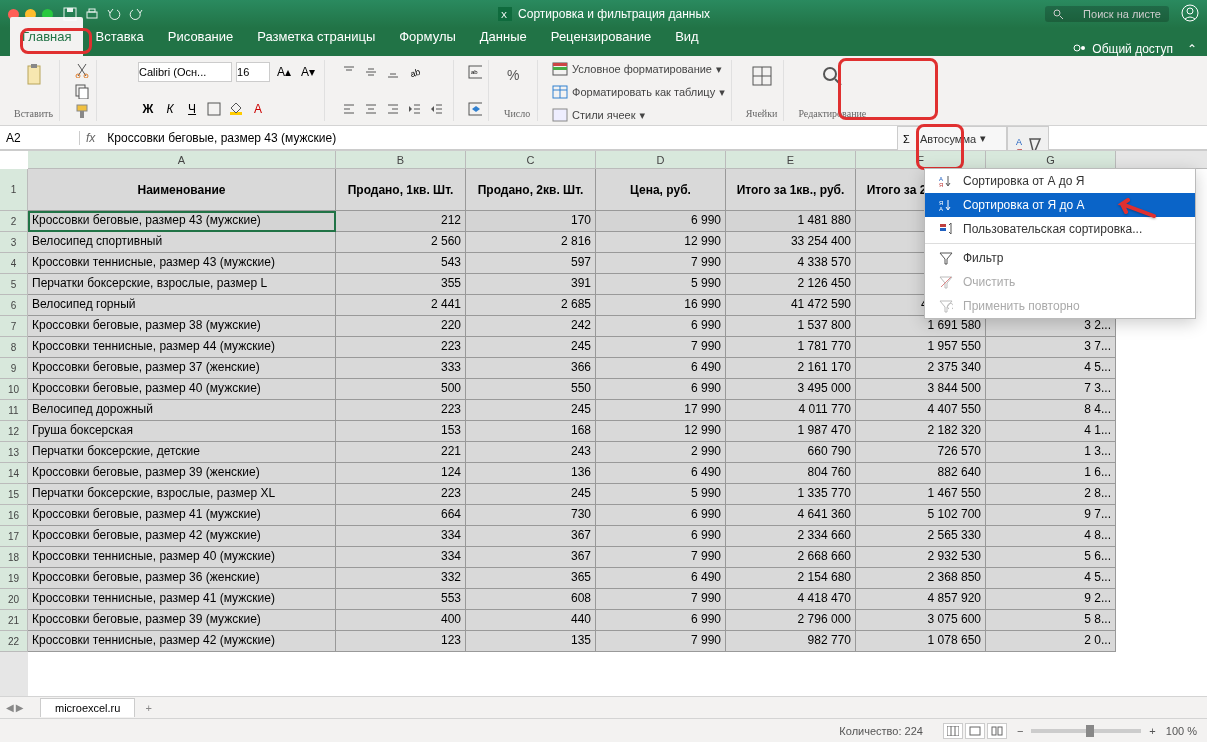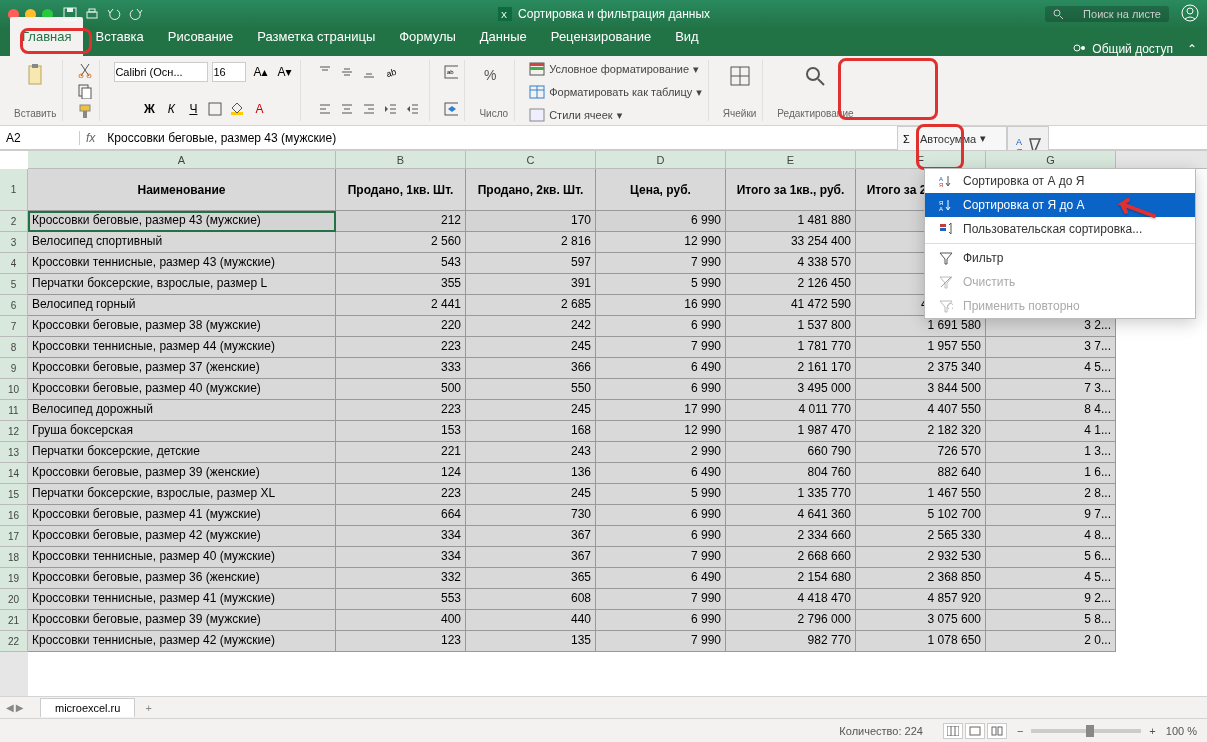--- a/index.html
+++ b/index.html
@@ -21,21 +21,21 @@
 
 .ribbon-tabs{height:28px;background:#217346;display:flex;align-items:flex-end;padding:0 10px;color:#fff;font-size:13px;}
 .ribbon-tab{padding:12px 12px;cursor:pointer;}
 .ribbon-tab.active{background:#f3f2f1;color:#217346;border-radius:2px 2px 0 0;}
 .ribbon-right{margin-left:auto;display:flex;align-items:center;gap:6px;font-size:12px;}
 
 
 .ribbon-body{height:70px;background:#f3f2f1;border-bottom:1px solid #d4d4d4;display:flex;padding:4px 8px;gap:8px;font-size:11px;color:#444;}
 .ribbon-group{display:flex;flex-direction:column;align-items:center;justify-content:space-between;padding:2px 6px;border-right:1px solid #e0e0e0;}
 .ribbon-group:last-child{border-right:none;}
-.ribbon-group-label{font-size:10px;color:#666;margin-top:10px;}
+.ribbon-group-label{font-size:10px;color:#666;margin-top:10px;font-family:Liberation Serif, serif;}
 .ribbon-btn{display:flex;flex-direction:column;align-items:center;gap:2px;padding:2px;}
 .ribbon-btn svg{width:24px;height:24px;}
 .font-pickers{display:flex;gap:4px;}
 .font-pickers select,.font-pickers input{font-size:11px;height:20px;border:1px solid #ccc;background:#fff;}
 .mini-btn-row{display:flex;gap:2px;}
 .mini-btn{width:20px;height:20px;border:none;background:transparent;display:flex;align-items:center;justify-content:center;font-size:12px;}
 .mini-btn svg{width:14px;height:14px;}
 
 
 .red-box{position:absolute;border:3px solid #e03030;border-radius:8px;pointer-events:none;}
@@ -184,21 +184,21 @@
         </svg>
       <svg width="16" height="16">
           <rect x="2" y="2" width="9" height="11" fill="none" stroke="#555"></rect>
           <rect x="5" y="5" width="9" height="11" fill="#fff" stroke="#555"></rect>
         </svg>
       <svg width="16" height="16">
           <rect x="3" y="2" width="10" height="6" fill="#f0c040" stroke="#888"></rect>
           <rect x="6" y="8" width="4" height="7" fill="#888"></rect>
         </svg>
     </div>
-    <div class="ribbon-group" style="align-items:center;">
+    <div class="ribbon-group" style="align-items:flex-start;margin-left:27px;">
       <div class="font-pickers">
         <input style="width: 94px;" readonly="" value="Calibri (Осн...">
         <input style="width: 34px;" readonly="" value="16">
         <button class="mini-btn">A▴</button>
         <button class="mini-btn">A▾</button>
       </div>
       <div class="mini-btn-row" style="margin-top:4px;">
         <button class="mini-btn">
             <b>Ж</b>
           </button>

